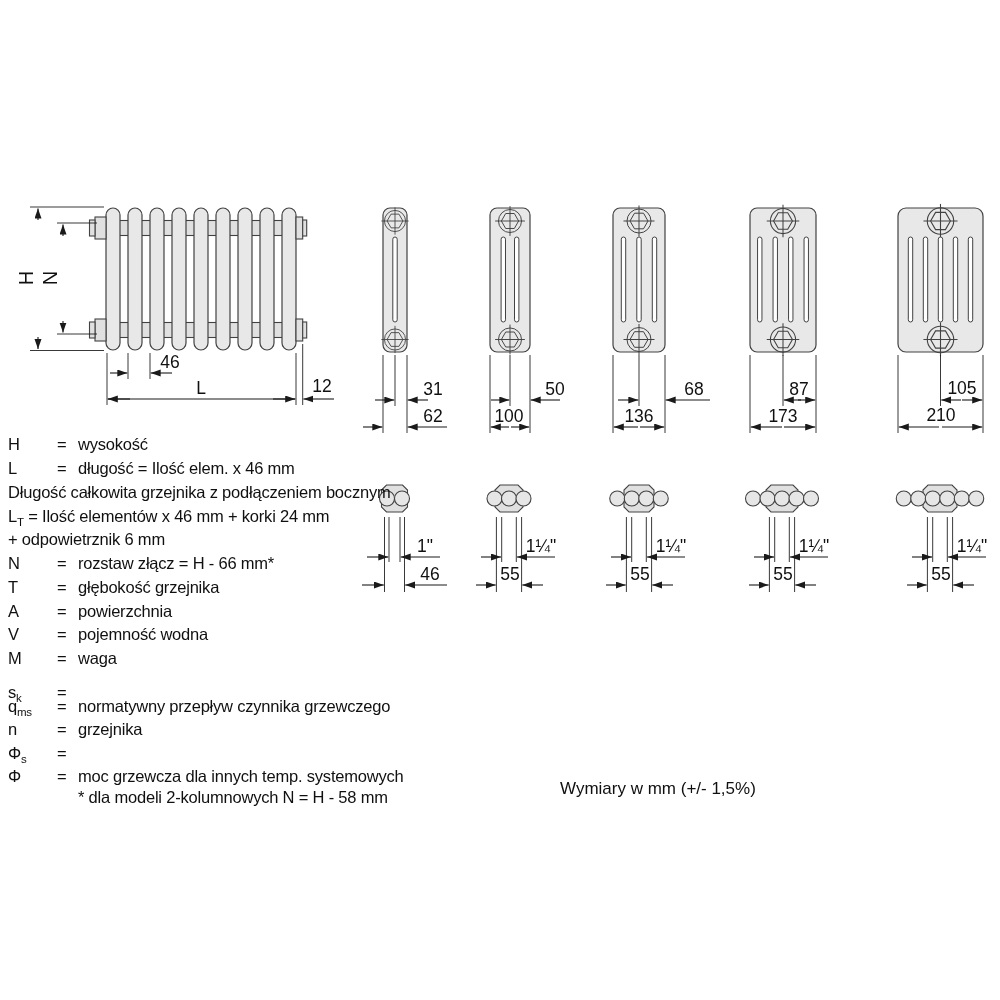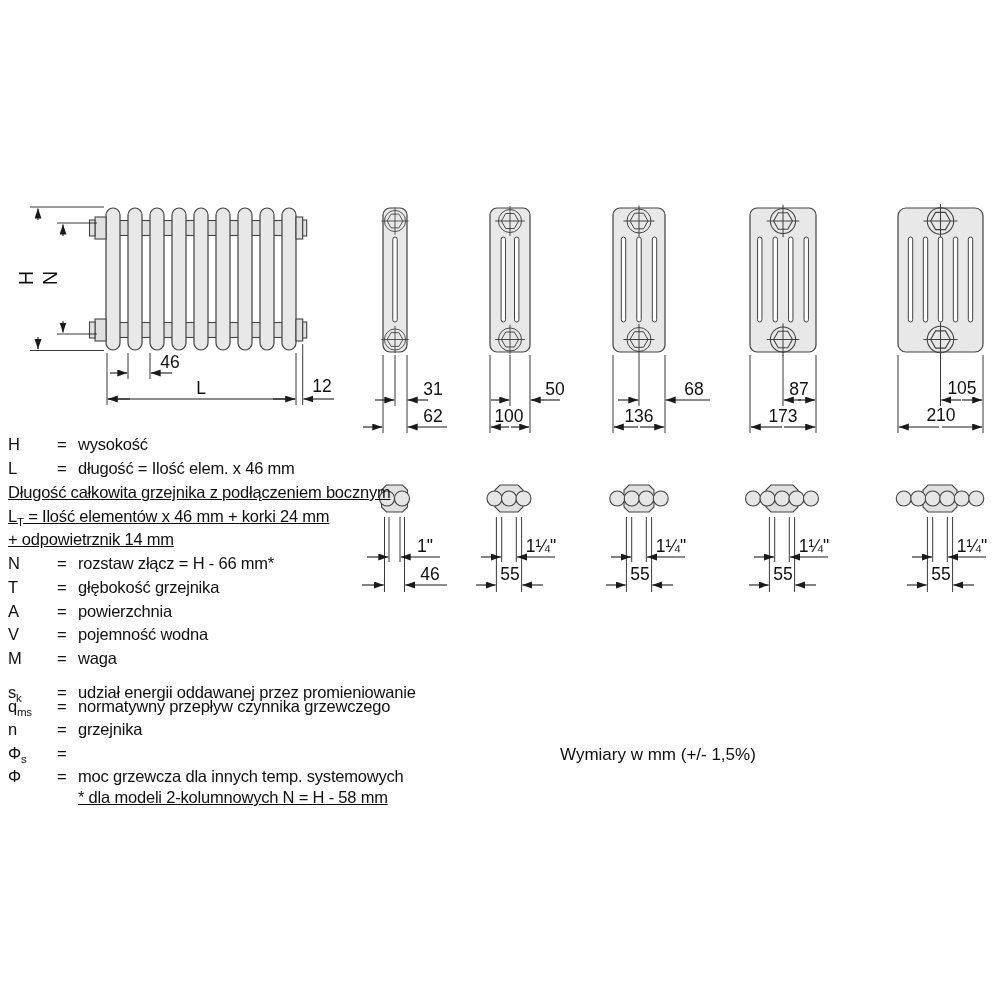--- a/index.html
+++ b/index.html
@@ -13,26 +13,26 @@
   .slotshape{fill:#ffffff;stroke:#424242;stroke-width:1;}
   .fitl{stroke:#424242;stroke-width:1;fill:none;}
   .tvc{fill:#e6e6e6;stroke:#424242;stroke-width:1.1;}
   .ext{stroke:#222222;stroke-width:0.9;fill:none;}
   .dim{stroke:#1a1a1a;stroke-width:1.1;fill:none;}
   .dtxt{font-family:"Liberation Sans",sans-serif;font-size:17.5px;fill:#101010;text-anchor:middle;}
   .rot{font-size:20px;}
   
   .legend{position:absolute;left:0;top:0;width:520px;font-size:16.5px;letter-spacing:-0.2px;}
   .lrow{position:absolute;left:8px;display:flex;white-space:nowrap;}
-  .lrow.full{display:block;text-decoration:underline;}
+  .lrow.full{display:block;}
   .lrow .c1{width:49px;flex:none;}
   .lrow .c2{width:21px;flex:none;}
   .lrow.indent{padding-left:70px;}
   sub{font-size:11.5px;}
-  .footnote{position:absolute;left:560px;top:745px;font-size:17px;white-space:nowrap;}
+  .footnote{position:absolute;left:560px;top:779px;font-size:17px;white-space:nowrap;}
 </style>
 </head>
 <body>
 
 <div class="page">
 
 <svg class="diagram" width="1000" height="1000" viewBox="0 0 1000 1000">
   <defs>
     <marker id="arr" markerWidth="11" markerHeight="8" refX="10" refY="3.5" orient="auto" markerUnits="userSpaceOnUse">
       <path d="M0,0 L10,3.5 L0,7 Z" fill="#1a1a1a"></path>
@@ -296,21 +296,21 @@
         <span class="c2">=</span>
         <span>długość = Ilość elem. x 46 mm</span>
   </div>
   <div class="lrow full" style="top:483px">
     <span>Długość całkowita grzejnika z podłączeniem bocznym</span>
   </div>
   <div class="lrow full" style="top:507px">
     <span>L</span><sub>T</sub><span> = Ilość elementów x 46 mm + korki 24 mm</span>
   </div>
   <div class="lrow full" style="top:530px">
-    <span>+ odpowietrznik 14 mm</span>
+    <span>+ odpowietrznik 6 mm</span>
   </div>
   <div class="lrow" style="top:554px">
     <span class="c1"><span>N</span></span>
         <span class="c2">=</span>
         <span>rozstaw złącz = H - 66 mm*</span>
   </div>
   <div class="lrow" style="top:578px">
     <span class="c1"><span>T</span></span>
         <span class="c2">=</span>
         <span>głębokość grzejnika</span>
@@ -326,21 +326,20 @@
         <span>pojemność wodna</span>
   </div>
   <div class="lrow" style="top:649px">
     <span class="c1"><span>M</span></span>
         <span class="c2">=</span>
         <span>waga</span>
   </div>
   <div class="lrow" style="top:683px">
     <span class="c1"><span>s</span><sub>k</sub></span>
         <span class="c2">=</span>
-        <span>udział energii oddawanej przez promieniowanie</span>
   </div>
   <div class="lrow" style="top:697px">
     <span class="c1"><span>q</span><sub>ms</sub></span>
         <span class="c2">=</span>
         <span>normatywny przepływ czynnika grzewczego</span>
   </div>
   <div class="lrow" style="top:720px">
     <span class="c1"><span>n</span></span>
         <span class="c2">=</span>
         <span>grzejnika</span>

